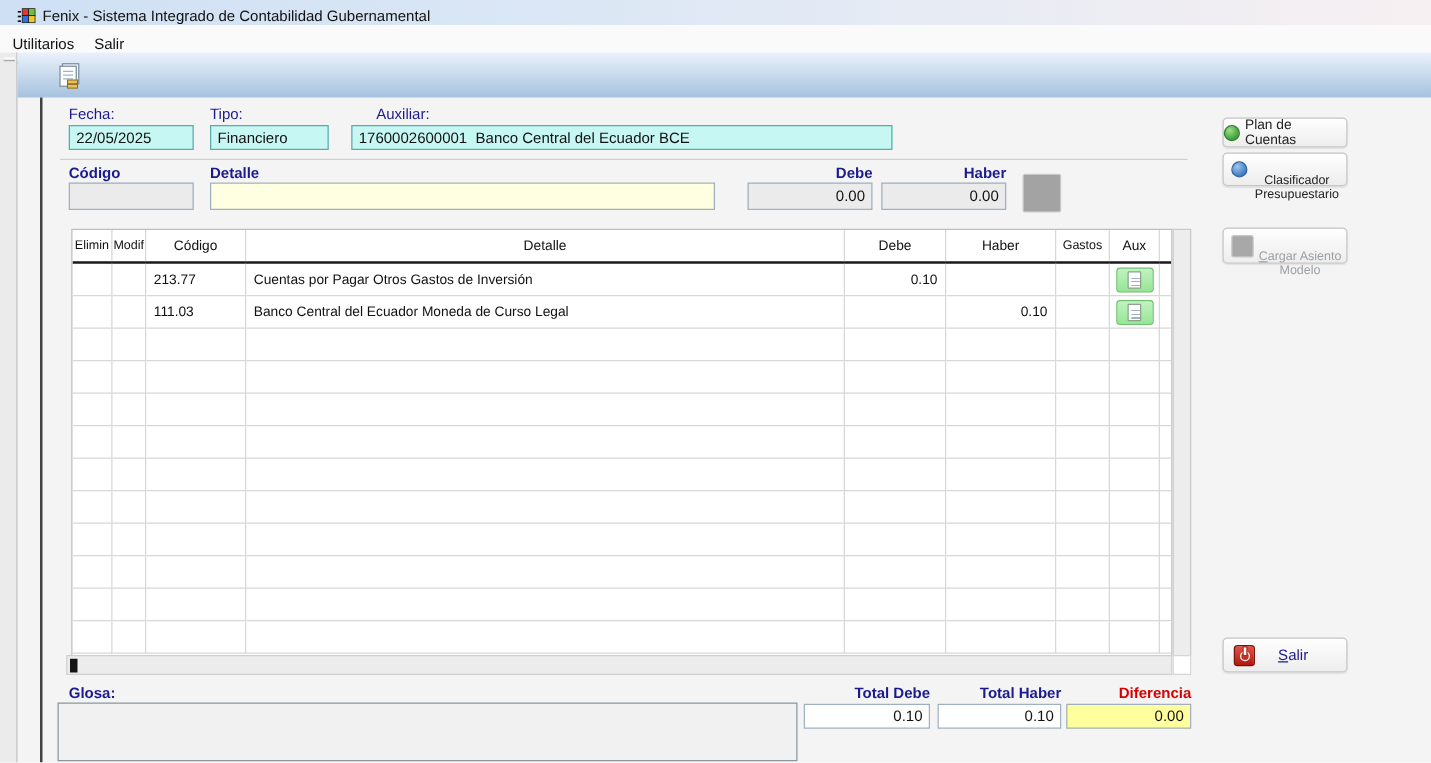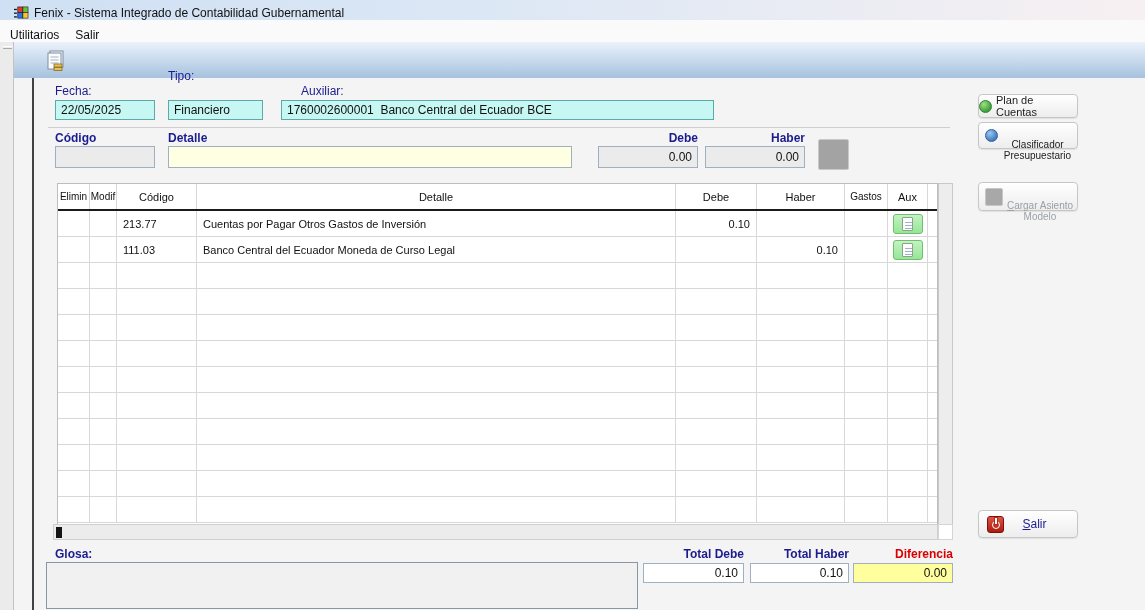--- a/index.html
+++ b/index.html
@@ -125,21 +125,21 @@
     <line x1="6.5" y1="10" x2="14.5" y2="10" stroke="#9fb3c4" stroke-width="1"></line>
     <line x1="6.5" y1="13" x2="14.5" y2="13" stroke="#9fb3c4" stroke-width="1"></line>
     <rect x="10" y="14" width="8" height="3" fill="#e8c05a" stroke="#8a6b1f" stroke-width="0.8"></rect>
     <rect x="10" y="17.5" width="8" height="3" fill="#e8c05a" stroke="#8a6b1f" stroke-width="0.8"></rect>
   </svg>
   <div class="abs panel-edge"></div>
 
   <div class="abs lbl" style="left:55px; top:84px;">Fecha:</div>
   <div class="abs field cyan" style="left:55px; top:100px; width:100px; height:20px;">22/05/2025</div>
 
-  <div class="abs lbl" style="left:168px; top:69px;text-align:center;">Tipo:</div>
+  <div class="abs lbl" style="left:168px; top:84px;text-align:center;">Tipo:</div>
   <div class="abs field cyan" style="left:168px; top:100px; width:95px; height:20px;">Financiero</div>
 
   <div class="abs lbl" style="left:281px; top:84px;margin-left:20px;">Auxiliar:</div>
   <div class="abs field cyan" style="left:281px; top:100px; width:433px; height:20px;">1760002600001  Banco Central del Ecuador BCE</div>
 
   <div class="abs sep" style="left:48px; top:127px; width:902px;"></div>
 
   <div class="abs lbl b" style="left:55px; top:131px;">Código</div>
   <div class="abs field grayf" style="left:55px; top:146px; width:100px; height:22px;"></div>
 

